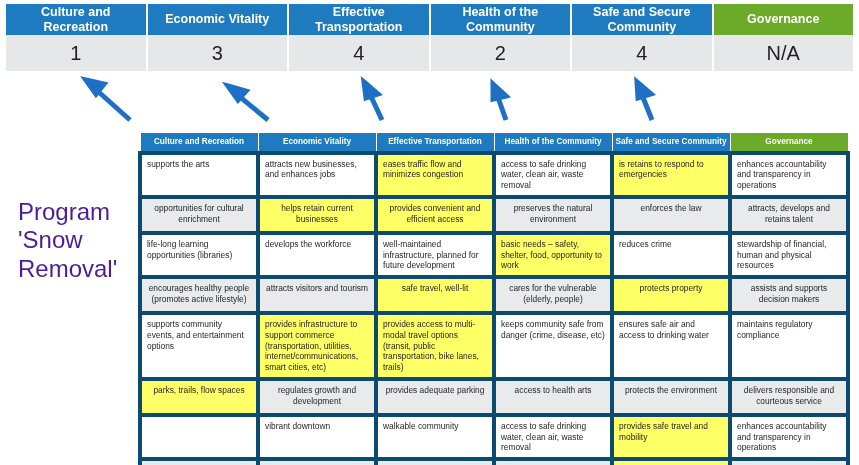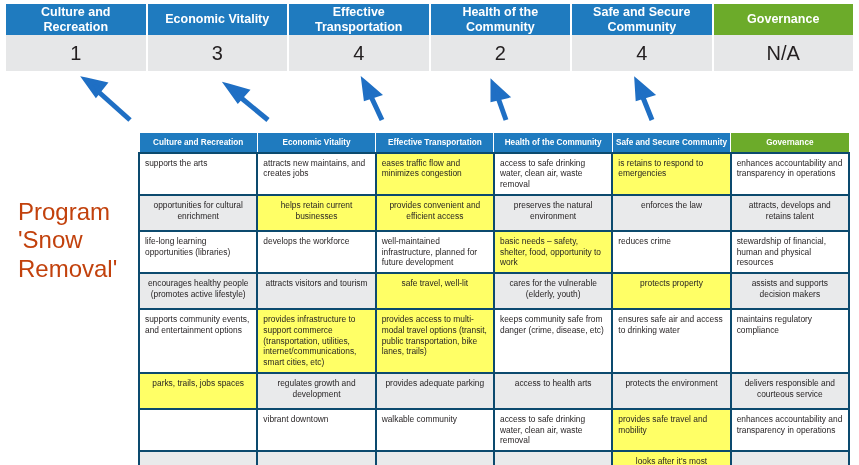--- a/index.html
+++ b/index.html
@@ -69,21 +69,21 @@
     width: 859px; height: 62px;
     pointer-events: none;
   }
 
   
   .caption {
     position: absolute;
     left: 18px; top: 198px;
     width: 120px;
     font-size: 24px;
-    color: #c2410c;
+    color: #4c1d95;
     line-height: 1.18;
   }
 
   
   .matrix {
     position: absolute;
     left: 138px; top: 132px;
     width: 712px;
     border-collapse: collapse;
     table-layout: fixed;
@@ -97,21 +97,21 @@
     font-size: 8.2px;
     text-align: center;
     vertical-align: middle;
     padding: 4px 2px;
     border: 1px solid #ffffff;
     line-height: 1.15;
     height: 20px;
   }
   .matrix th.gov { background: #6cab2a; }
   .matrix td {
-    border: 2px solid #0c4a6e;
+    border: 4px solid #0c4a6e;
     vertical-align: top;
     padding: 4px 5px;
     line-height: 1.28;
     background: #ffffff;
     height: 36px;
   }
   .matrix tr.alt td { background: #e9eaeb; text-align: center; }
   .matrix td.hl { background: #ffff66 !important; }
   .matrix td.empty { background: #ffffff; }
   .matrix tr.alt td.empty { background: #e9eaeb; }
@@ -177,21 +177,21 @@
           <th>Economic Vitality</th>
           <th>Effective Transportation</th>
           <th>Health of the Community</th>
           <th>Safe and Secure Community</th>
           <th class="gov">Governance</th>
         </tr>
     </thead>
     <tbody id="matrix-body">
         <tr class="">
           <td>supports the arts</td>
-          <td>attracts new maintains, and creates jobs</td>
+          <td>attracts new businesses, and enhances jobs</td>
           <td class="hl">eases traffic flow and minimizes congestion</td>
           <td>access to safe drinking water, clean air, waste removal</td>
           <td class="hl">is retains to respond to emergencies</td>
           <td>enhances accountability and transparency in operations</td>
         </tr>
         <tr class="alt">
           <td>opportunities for cultural enrichment</td>
           <td class="hl">helps retain current businesses</td>
           <td class="hl">provides convenient and efficient access</td>
           <td>preserves the natural environment</td>
@@ -203,34 +203,34 @@
           <td>develops the workforce</td>
           <td>well-maintained infrastructure, planned for future development</td>
           <td class="hl">basic needs – safety, shelter, food, opportunity to work</td>
           <td>reduces crime</td>
           <td>stewardship of financial, human and physical resources</td>
         </tr>
         <tr class="alt">
           <td>encourages healthy people (promotes active lifestyle)</td>
           <td>attracts visitors and tourism</td>
           <td class="hl">safe travel, well-lit</td>
-          <td>cares for the vulnerable (elderly, youth)</td>
+          <td>cares for the vulnerable (elderly, people)</td>
           <td class="hl">protects property</td>
           <td>assists and supports decision makers</td>
         </tr>
         <tr class="">
           <td>supports community events, and entertainment options</td>
           <td class="hl">provides infrastructure to support commerce (transportation, utilities, internet/communications, smart cities, etc)</td>
           <td class="hl">provides access to multi-modal travel options (transit, public transportation, bike lanes, trails)</td>
           <td>keeps community safe from danger (crime, disease, etc)</td>
           <td>ensures safe air and access to drinking water</td>
           <td>maintains regulatory compliance</td>
         </tr>
         <tr class="alt">
-          <td class="hl">parks, trails, jobs spaces</td>
+          <td class="hl">parks, trails, flow spaces</td>
           <td>regulates growth and development</td>
           <td>provides adequate parking</td>
           <td>access to health arts</td>
           <td>protects the environment</td>
           <td>delivers responsible and courteous service</td>
         </tr>
         <tr class="">
           <td class="empty"></td>
           <td>vibrant downtown</td>
           <td>walkable community</td>

